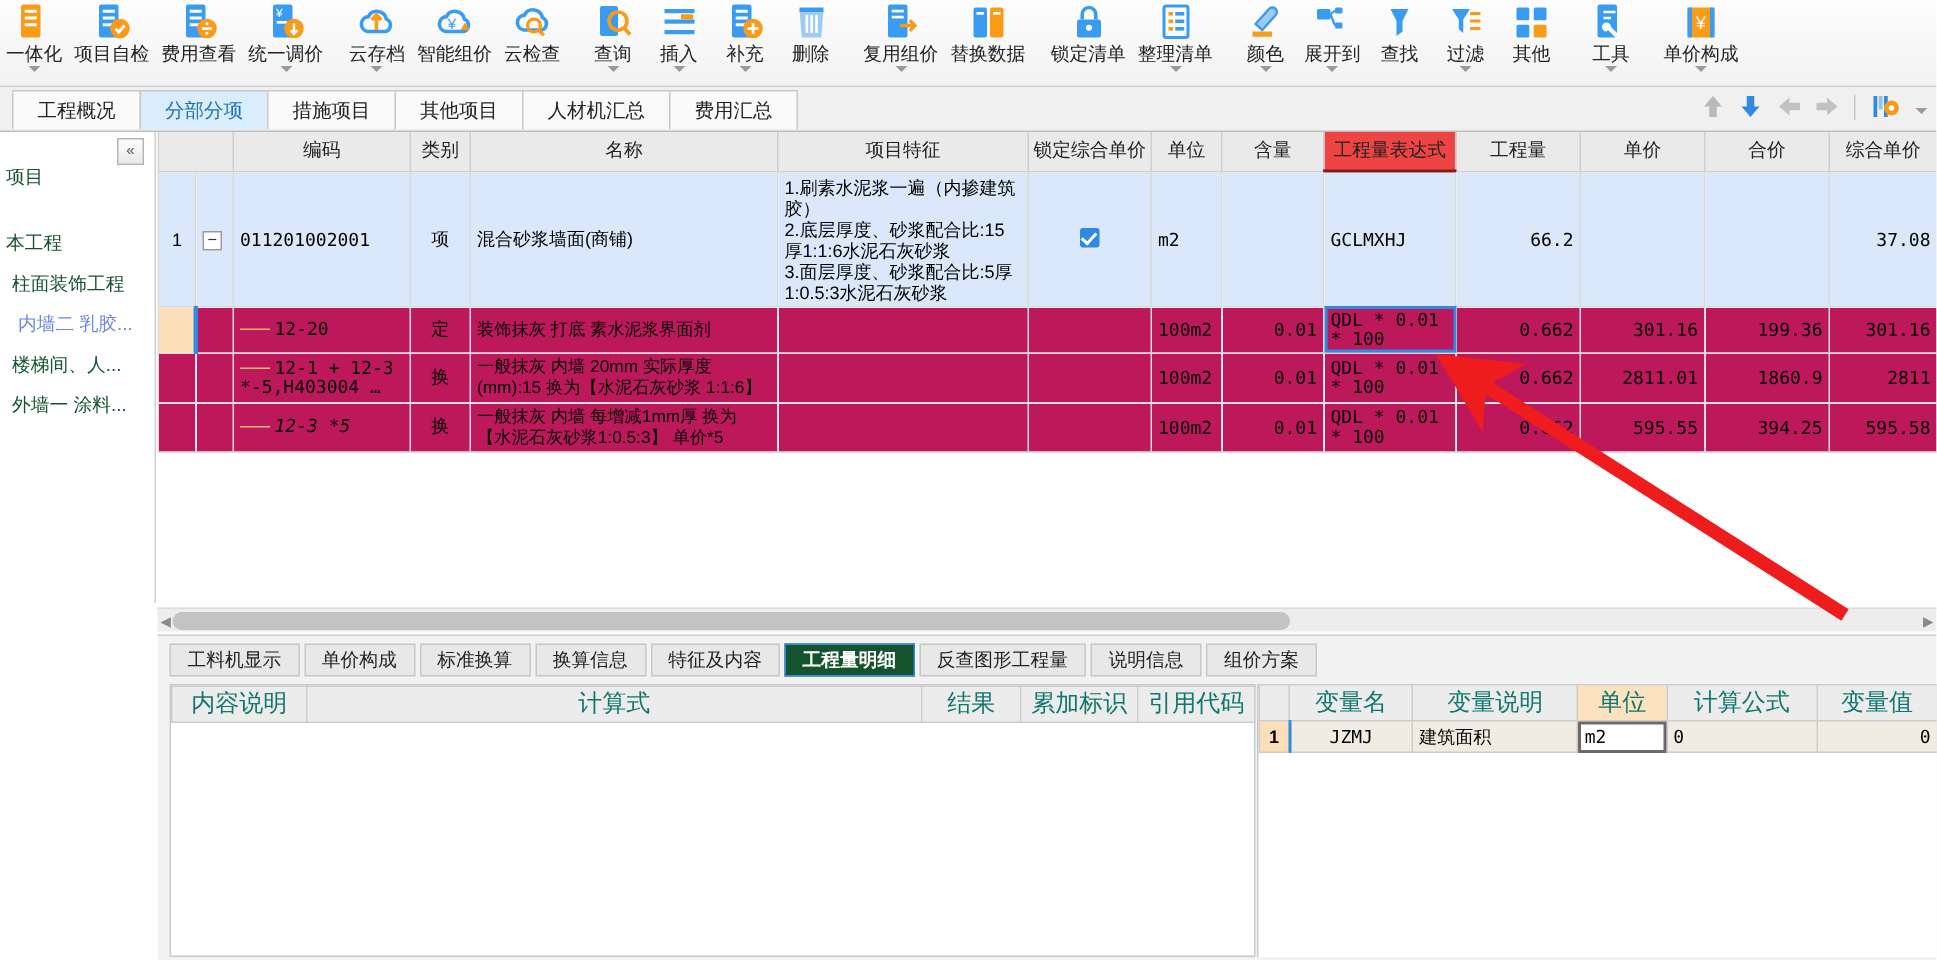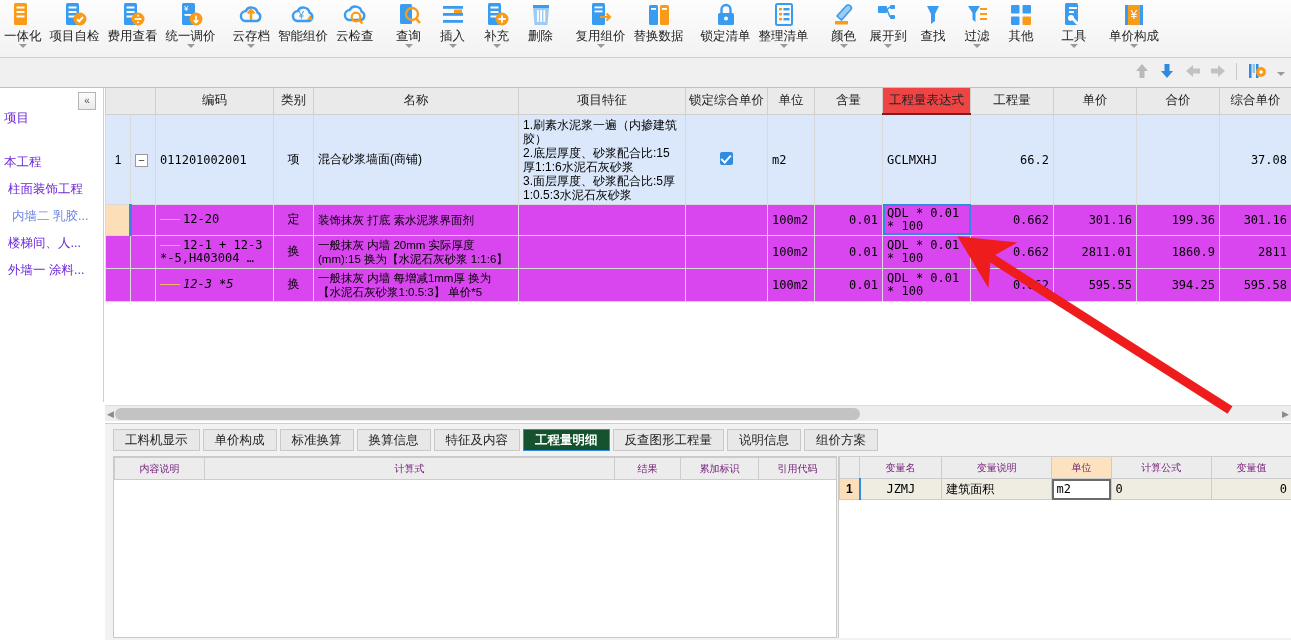--- a/index.html
+++ b/index.html
@@ -55,21 +55,21 @@
     position: absolute; right: 6px; top: 4px; display: flex; align-items: center; gap: 9px;
   }
   .arw { width: 16px; height: 18px; position: relative; }
   .vsep { width:1px; height:17px; background:#c9c9c9; margin: 0 2px; }
 
   
   .sidebar {
     position: absolute; left: 0; top: 88px; width: 104px; height: 314px;
     background: #fff; border-right: 1px solid #cfcfcf; overflow: hidden;
   }
-  .sb-row { height: 21px; line-height: 21px; font-size: 12.5px; white-space: nowrap; color:#6d28d9; }
+  .sb-row { height: 21px; line-height: 21px; font-size: 12.5px; white-space: nowrap; color:#14532d; }
   .sb-row.sel { color: #6c86e0; }
 
   
   .gridwrap {
     position: absolute; left: 105px; top: 88px; width: 1186px; height: 314px;
     background: #fff; overflow: hidden;
   }
   .collapse-btn {
     position: absolute; left: 78px; top: 92px; width: 18px; height: 18px;
     border: 1px solid #b5b5b5; background: linear-gradient(#fdfdfd,#eaeaea);
@@ -82,21 +82,21 @@
     padding: 0 2px; text-align: center;
   }
   table.grid th.sel-col { background: #ef4444; border-bottom: 2px solid #7f1d1d; }
   table.grid td {
     border: 1px solid #d9d9d9; font-size: 12px; padding: 2px 4px;
     vertical-align: middle; color: #000; overflow: hidden;
   }
   tr.grp td { background: #c0c0c0; font-weight: bold; font-size: 13px; height: 22px; padding: 0 4px; }
   tr.item td { background: #dbe8fb; height: 84px; vertical-align: top; padding-top: 3px; }
   tr.item td.vmid { vertical-align: middle; }
-  tr.sub td { background: #d946ef; height: 26px; }
+  tr.sub td { background: #be185d; height: 26px; }
   tr.sub.tall td { height: 31px; }
   .num { text-align: right; }
   .ctr { text-align: center; }
   .mono { font-family: "DejaVu Sans Mono", "Liberation Mono", monospace; font-size: 11.5px; }
   .feat { font-size: 11.5px; line-height: 14px; }
 
   .rowhdr { background: #c0c0c0; text-align:center; font-weight:bold; font-size:12px; }
   .rowno  { background: #fff; text-align:center; font-size:12px; }
   .rowno.hl { background: #fcdfb8; }
   .pm {
@@ -143,21 +143,21 @@
     position: absolute; left: 8px; top: 32px; width: 724px; height: 182px;
     background: #fff; border: 1px solid #c9c9c9;
   }
   .rightpane {
     position: absolute; left: 733px; top: 32px; width: 453px; height: 182px;
     background: #fff; border-left: 1px solid #c9c9c9;
   }
   table.pnl { border-collapse: collapse; table-layout: fixed; }
   table.pnl th {
     background: #ececec; border: 1px solid #cccccc; font-weight: normal;
-    font-size: 10px; height: 22px; text-align: center; color: #701a75;
+    font-size: 16px; height: 22px; text-align: center; color: #0f766e;
   }
   table.pnl th.sel-col { background: #fde2c0; }
   table.pnl td { border: 1px solid #cccccc; height: 21px; font-size: 12px; padding: 0 4px; }
   td.varrow-no { background: #fcdfb8; text-align:center; font-weight:bold; }
   td.varcell { background: #efece2; }
   td.varcell.ed { background:#fff; outline: 2px solid #6a6a6a; outline-offset:-2px; }
 
   
   .arrow-svg { position: absolute; left: 0; top: 0; pointer-events: none; }
 </style>
@@ -392,20 +392,28 @@
             <text x="9.5" y="17" font-size="12" fill="#fff" font-family="sans-serif">¥</text>
             <rect x="4" y="3" width="3" height="20" fill="#3a9cf0"></rect>
             <rect x="19" y="3" width="3" height="20" fill="#3a9cf0"></rect>
           </svg></div>
         <div class="rb-label">单价构成</div>
         <div class="rb-caret"></div>
       </div>
     </div>
 
   <div class="tabstrip">
+    <div class="tabs" id="tabs">
+        <div class="tab">工程概况</div>
+        <div class="tab active">分部分项</div>
+        <div class="tab">措施项目</div>
+        <div class="tab">其他项目</div>
+        <div class="tab">人材机汇总</div>
+        <div class="tab">费用汇总</div>
+      </div>
     <div class="tabstrip-right">
       <span class="arw">
         <svg width="16" height="18" viewBox="0 0 16 18">
             <path d="M8 2 L14 9 L10.5 9 L10.5 16 L5.5 16 L5.5 9 L2 9 Z" fill="#b9b9b9"></path>
           </svg>
       </span>
       <span class="arw">
         <svg width="16" height="18" viewBox="0 0 16 18">
             <path d="M8 16 L14 9 L10.5 9 L10.5 2 L5.5 2 L5.5 9 L2 9 Z" fill="#2f8ae0"></path>
           </svg>

